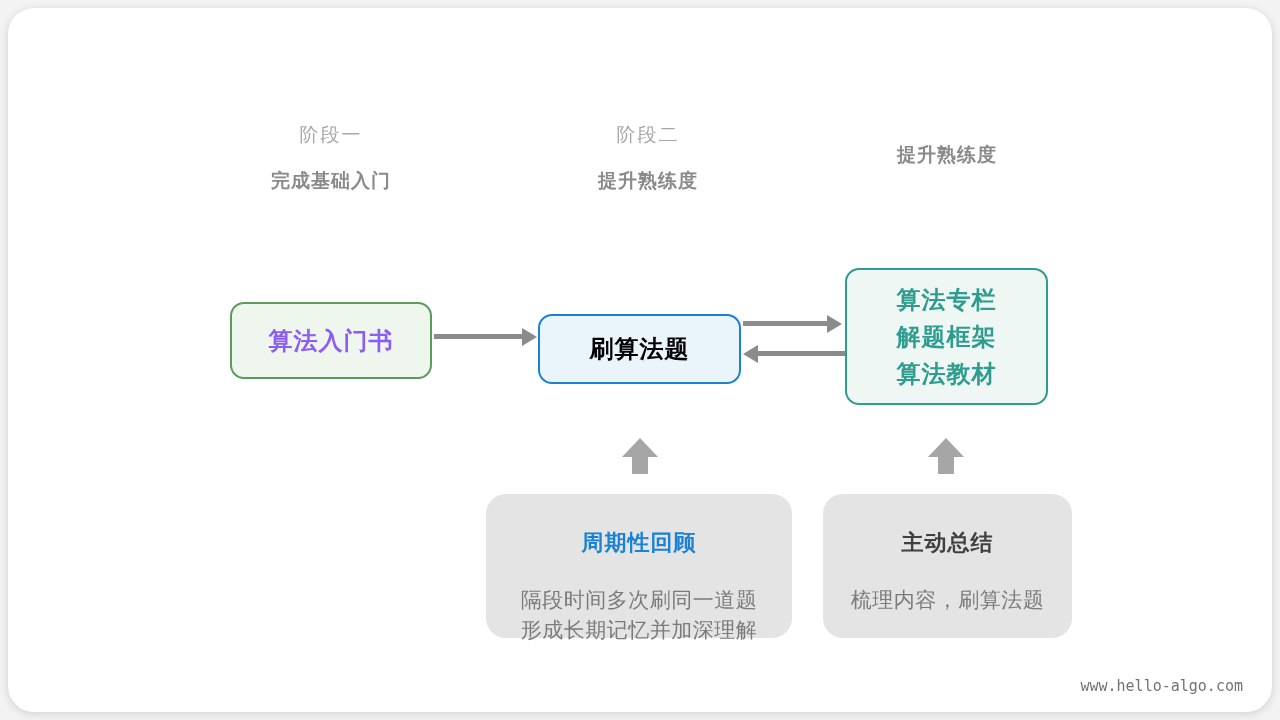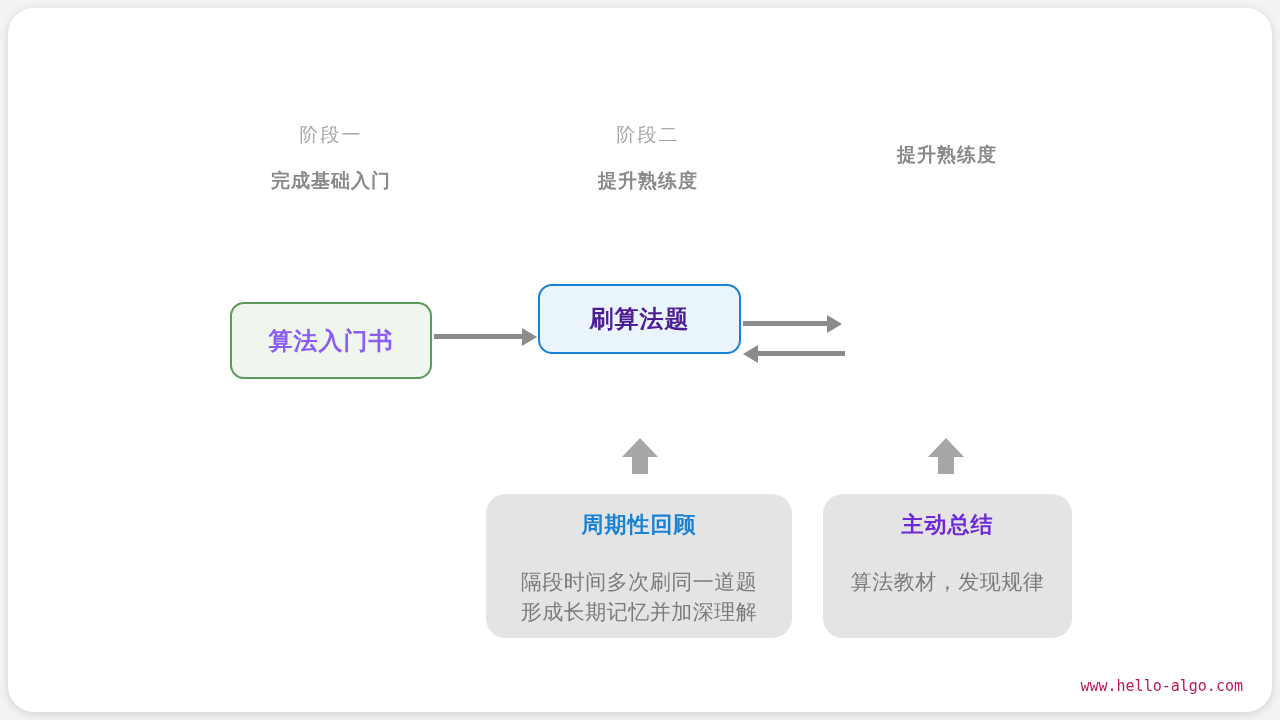--- a/index.html
+++ b/index.html
@@ -58,24 +58,24 @@
     font-weight: 700;
     letter-spacing: 1px;
   }
   .node-green {
     left: 230px; top: 302px; width: 202px; height: 77px;
     border: 2.5px solid #5c9b5c;
     background: #eff6ed;
     color: #8b5cf6;
   }
   .node-blue {
-    left: 538px; top: 284px; width: 203px; height: 70px;
+    left: 538px; top: 314px; width: 203px; height: 70px;
     border: 2.5px solid #1a82d6;
     background: #eaf4fb;
-    color: #4c1d95;
+    color: #000000;
     align-items: center;
   }
   .node-teal {
     left: 845px; top: 268px; width: 203px; height: 137px;
     border: 2.5px solid #2e9c8e;
     background: #eef7f3;
     color: #2e9c8e;
     line-height: 37px;
   }
   
@@ -125,46 +125,46 @@
   .arrow-up-1 { left: 622px; top: 438px; }
   .arrow-up-2 { left: 928px; top: 438px; }
   
   .note {
     position: absolute;
     top: 494px;
     height: 144px;
     background: #e4e4e4;
     border-radius: 20px;
     text-align: center;
-    padding-top: 16px;
+    padding-top: 34px;
   }
   .note-1 { left: 486px; width: 306px; }
   .note-2 { left: 823px; width: 249px; }
   .note-title {
     font-size: 22px;
     font-weight: 700;
     letter-spacing: 1px;
   }
   .note-1 .note-title { color: #1a82d6; }
-  .note-2 .note-title { color: #6d28d9; }
+  .note-2 .note-title { color: #404040; }
   .note-body {
     margin-top: 27px;
     font-size: 21px;
     line-height: 30px;
     color: #7b7b7b;
     letter-spacing: 0.5px;
   }
   
   .watermark {
     position: absolute;
     right: 37px;
     bottom: 25px;
     font-family: "DejaVu Sans Mono", "Liberation Mono", monospace;
     font-size: 15px;
-    color: #be185d;
+    color: #737373;
   }
 </style>
 </head>
 <body>
 
 <div class="canvas">
   <div class="card"></div>
 
   <div class="stage stage-1">
     <div class="stage-title">阶段一</div>
@@ -176,20 +176,25 @@
   </div>
   <div class="stage stage-3">
     <div class="stage-subtitle">提升熟练度</div>
   </div>
 
   <div class="node node-green">
     <span>算法入门书</span>
   </div>
   <div class="node node-blue">
     <span>刷算法题</span>
+  </div>
+  <div class="node node-teal">
+    <span>算法专栏</span>
+    <span>解题框架</span>
+    <span>算法教材</span>
   </div>
 
   <div class="arrow-h arrow-1">
       <span class="head-right"></span>
     </div>
   <div class="arrow-h arrow-2">
       <span class="head-right"></span>
     </div>
   <div class="arrow-h arrow-3">
       <span class="head-left"></span>
@@ -207,18 +212,18 @@
   <div class="note note-1">
     <div class="note-title">周期性回顾</div>
     <div class="note-body">
       <div>隔段时间多次刷同一道题</div>
       <div>形成长期记忆并加深理解</div>
     </div>
   </div>
   <div class="note note-2">
     <div class="note-title">主动总结</div>
     <div class="note-body">
-      <div>算法教材，发现规律</div>
+      <div>梳理内容，刷算法题</div>
     </div>
   </div>
 
   <div class="watermark">www.hello-algo.com</div>
 </div>
 
 </body></html>

